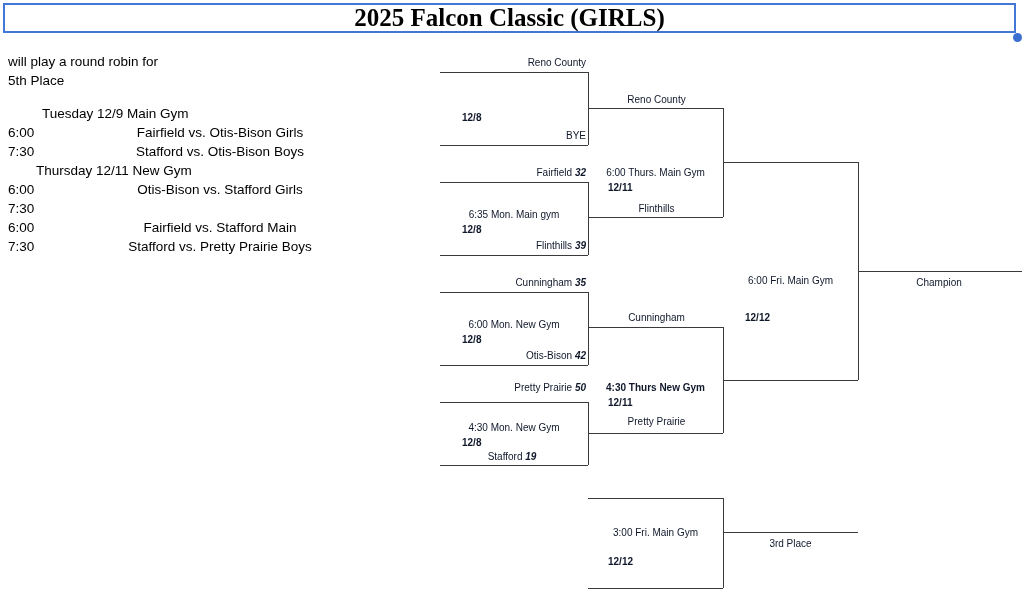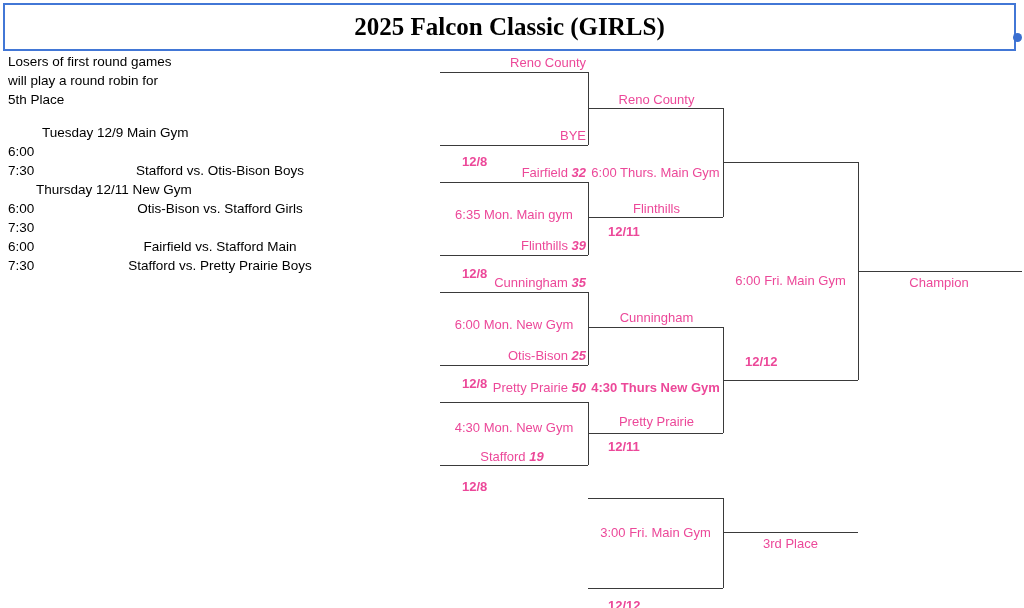--- a/index.html
+++ b/index.html
@@ -19,21 +19,21 @@
     overflow: hidden;
     background: #ffffff;
   }
 
   
   #title-box {
     position: absolute;
     left: 3px;
     top: 3px;
     width: 1013px;
-    height: 48px;
+    height: 30px;
     border: 2px solid #4277d6;
     background: #ffffff;
     box-sizing: border-box;
     display: flex;
     align-items: center;
     justify-content: center;
   }
   #title-text {
     font-family: "Liberation Serif", serif;
     font-weight: bold;
@@ -94,57 +94,57 @@
     border-top: 1.6px solid #3a3a3a;
   }
   .vline {
     position: absolute;
     width: 0;
     border-left: 1.6px solid #3a3a3a;
   }
 
   .slot-label {
     position: absolute;
-    font-size: 13px;
+    font-size: 10px;
     line-height: 14px;
     white-space: nowrap;
-    color: #ec4899;
+    color: #0f172a;
   }
   .slot-label.right { text-align: right; }
   .slot-label.center { text-align: center; }
-  .slot-label.left { text-align: left; margin-top: 44px; }
+  .slot-label.left { text-align: left; }
 
   .score {
     font-weight: bold;
     font-style: italic;
   }
   .datebold {
     font-weight: bold;
   }
 </style>
 </head>
 <body>
 
 <div id="page">
 
   <div id="title-box">
     <span id="title-text">2025 Falcon Classic (GIRLS)</span>
   </div>
   <div id="select-handle"></div>
 
   <div id="notes">
-    <div class="note-line">Losers of first round games</div>
     <div class="note-line">will play a round robin for</div>
     <div class="note-line">5th Place</div>
 
     <div class="spacer"></div>
 
     <div class="sched-head">Tuesday 12/9 Main Gym</div>
     <div class="sched-row">
       <span class="time">6:00</span>
+      <span class="matchup">Fairfield vs. Otis-Bison Girls</span>
     </div>
     <div class="sched-row">
       <span class="time">7:30</span>
       <span class="matchup">Stafford vs. Otis-Bison Boys</span>
     </div>
 
     <div class="sched-head h2">Thursday 12/11 New Gym</div>
     <div class="sched-row">
       <span class="time">6:00</span>
       <span class="matchup">Otis-Bison vs. Stafford Girls</span>
@@ -208,21 +208,21 @@
     <span class="score"> 35</span>
   </div>
   <div class="slot-label center" style="left:440px; top:318px; width:148px;">
     <span>6:00 Mon. New Gym</span>
   </div>
   <div class="slot-label left datebold" style="left:462px; top:333px; width:100px;">
     <span>12/8</span>
   </div>
   <div class="slot-label right" style="left:438px; top:349px; width:148px;">
     <span>Otis-Bison</span>
-    <span class="score"> 25</span>
+    <span class="score"> 42</span>
   </div>
 
   <div class="hline" style="left:440px; top:402px; width:148px;"></div>
   <div class="hline" style="left:440px; top:465px; width:148px;"></div>
   <div class="vline" style="left:588px; top:402px; height:63px;"></div>
 
   <div class="slot-label right" style="left:438px; top:381px; width:148px;">
     <span>Pretty Prairie</span>
     <span class="score"> 50</span>
   </div>

